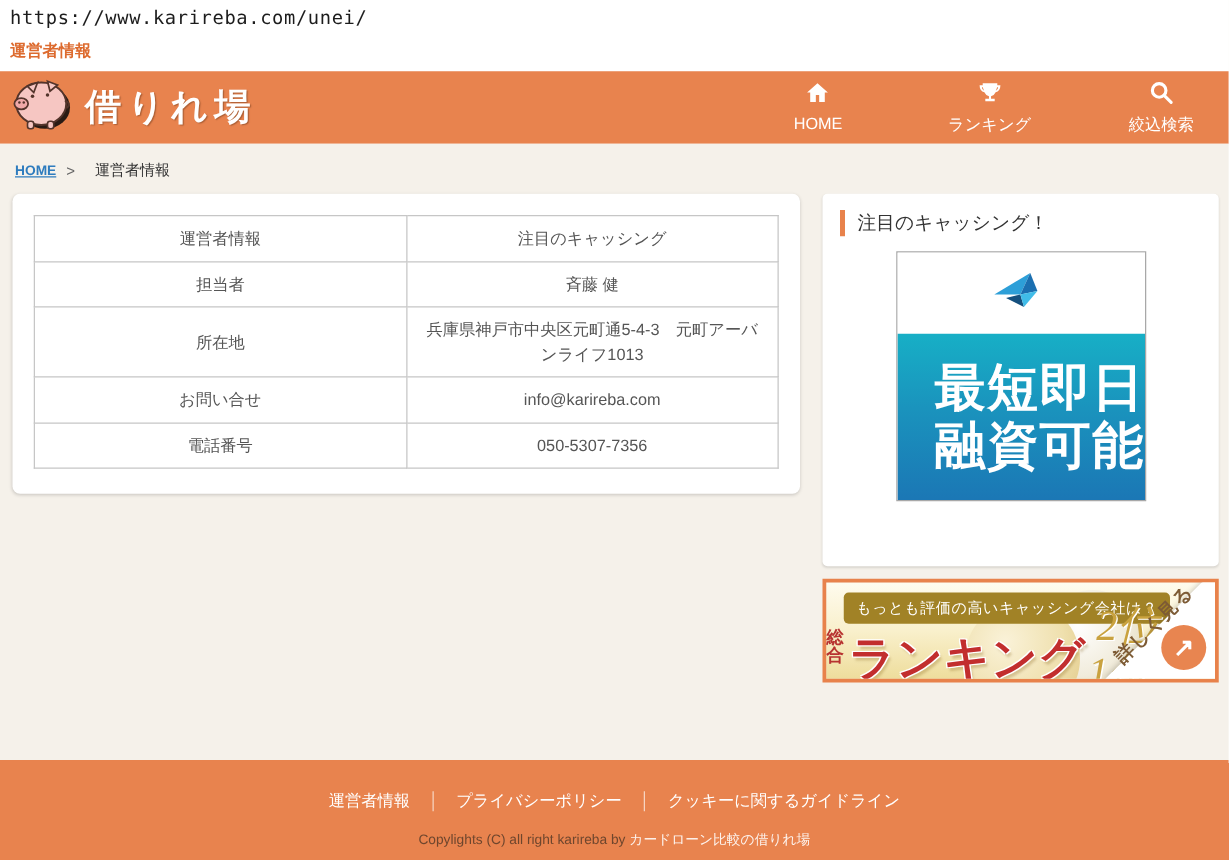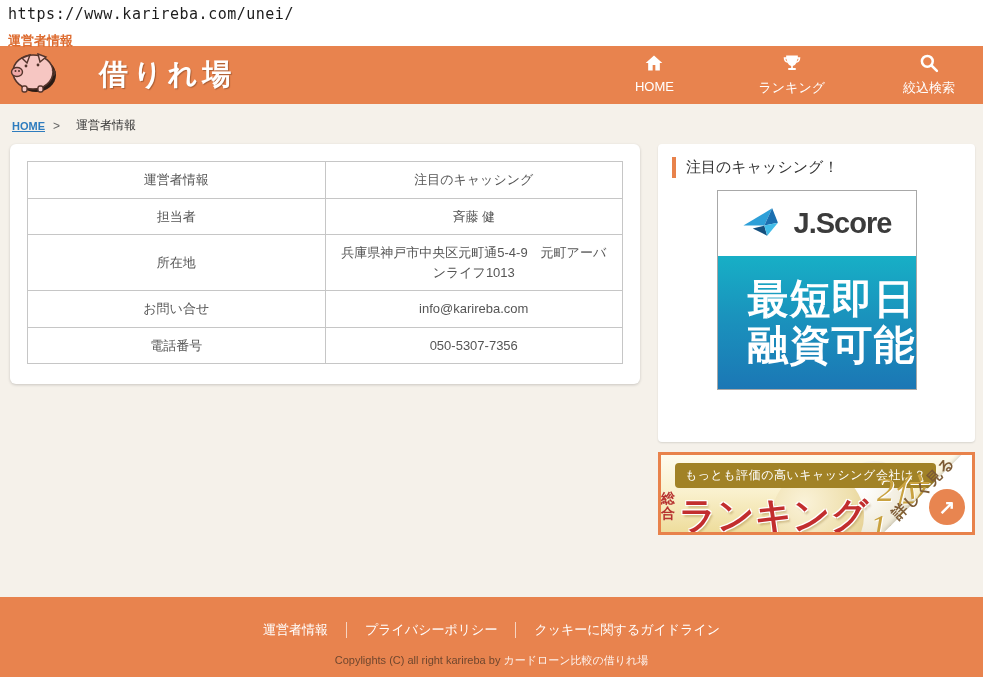--- a/index.html
+++ b/index.html
@@ -7,32 +7,32 @@
   body {
     font-family:"Liberation Sans", sans-serif;
     background:#ffffff;
     color:#333;
     position:relative;
     height:688px;
     overflow:hidden;
   }
 
   
-  .topstrip { height:46px; background:#fff; padding:5px 0 0 8px; }
+  .topstrip { height:57px; background:#fff; padding:5px 0 0 8px; }
   .url-line { font-family:"DejaVu Sans Mono", monospace; font-size:15px; color:#1c1c1c; letter-spacing:0.5px; }
   .top-link { display:inline-block; margin-top:9px; font-size:13px; font-weight:bold; color:#dd6b2f; cursor:pointer; }
 
   
   .header {
     height:58px; background:#e8834e; display:flex;
     align-items:center; justify-content:space-between;
     padding:0 22px 0 8px;
   }
   .logo { display:flex; align-items:center; gap:8px; cursor:pointer; }
-  .logo-text { color:#fff; font-size:29px; font-weight:bold; letter-spacing:5px; font-family:"DejaVu Serif", serif; text-shadow:1px 1px 1px rgba(60,30,10,.35);margin-left:31px; }
+  .logo-text { color:#fff; font-size:29px; font-weight:bold; letter-spacing:5px; font-family:"DejaVu Serif", serif; text-shadow:1px 1px 1px rgba(60,30,10,.35); }
   .nav { display:flex; gap:72px; }
   .nav-item { display:flex; flex-direction:column; align-items:center; color:#fff; cursor:pointer; min-width:64px; }
   .nav-item svg { width:20px; height:20px; }
   .nav-label { font-size:13px; margin-top:2px; }
 
   
   .main { background:#f5f1ea; height:493px; padding-top:13px; }
   .breadcrumb { padding:0 0 10px 12px; font-size:12px; color:#555; display:flex; align-items:center; gap:8px; }
   .bc-home { color:#2e7cbe; text-decoration:underline; font-weight:bold; font-size:11px; cursor:pointer; }
   .bc-sep { color:#666; font-size:12px; }
@@ -198,21 +198,21 @@
           <tr>
             <td class="lbl">運営者情報</td>
             <td>注目のキャッシング</td>
           </tr>
           <tr>
             <td class="lbl">担当者</td>
             <td>斉藤 健</td>
           </tr>
           <tr>
             <td class="lbl">所在地</td>
-            <td>兵庫県神戸市中央区元町通5-4-9　元町アーバンライフ1013</td>
+            <td>兵庫県神戸市中央区元町通5-4-3　元町アーバンライフ1013</td>
           </tr>
           <tr>
             <td class="lbl">お問い合せ</td>
             <td>info@karireba.com</td>
           </tr>
           <tr>
             <td class="lbl">電話番号</td>
             <td>050-5307-7356</td>
           </tr>
         </tbody>
@@ -229,21 +229,20 @@
         <div class="jscore-banner">
           <div class="jscore-top">
             <span>
               <svg viewBox="0 0 64 44">
                 <polygon points="2,27 42,3 31,27" fill="#2d9fd8"></polygon>
                 <polygon points="31,27 42,3 50,23" fill="#1b6fb0"></polygon>
                 <polygon points="15,31 31,27 35,41" fill="#15507e"></polygon>
                 <polygon points="31,27 50,23 35,41" fill="#40bce8"></polygon>
               </svg>
             </span>
-            <span class="jscore-brand">J.Score</span>
           </div>
           <div class="jscore-bottom">
             <div class="jscore-line">最短即日</div>
             <div class="jscore-line">融資可能</div>
           </div>
         </div>
       </div>
 
       <div class="ranking-banner">
         <div class="rk-coin c2"></div>

